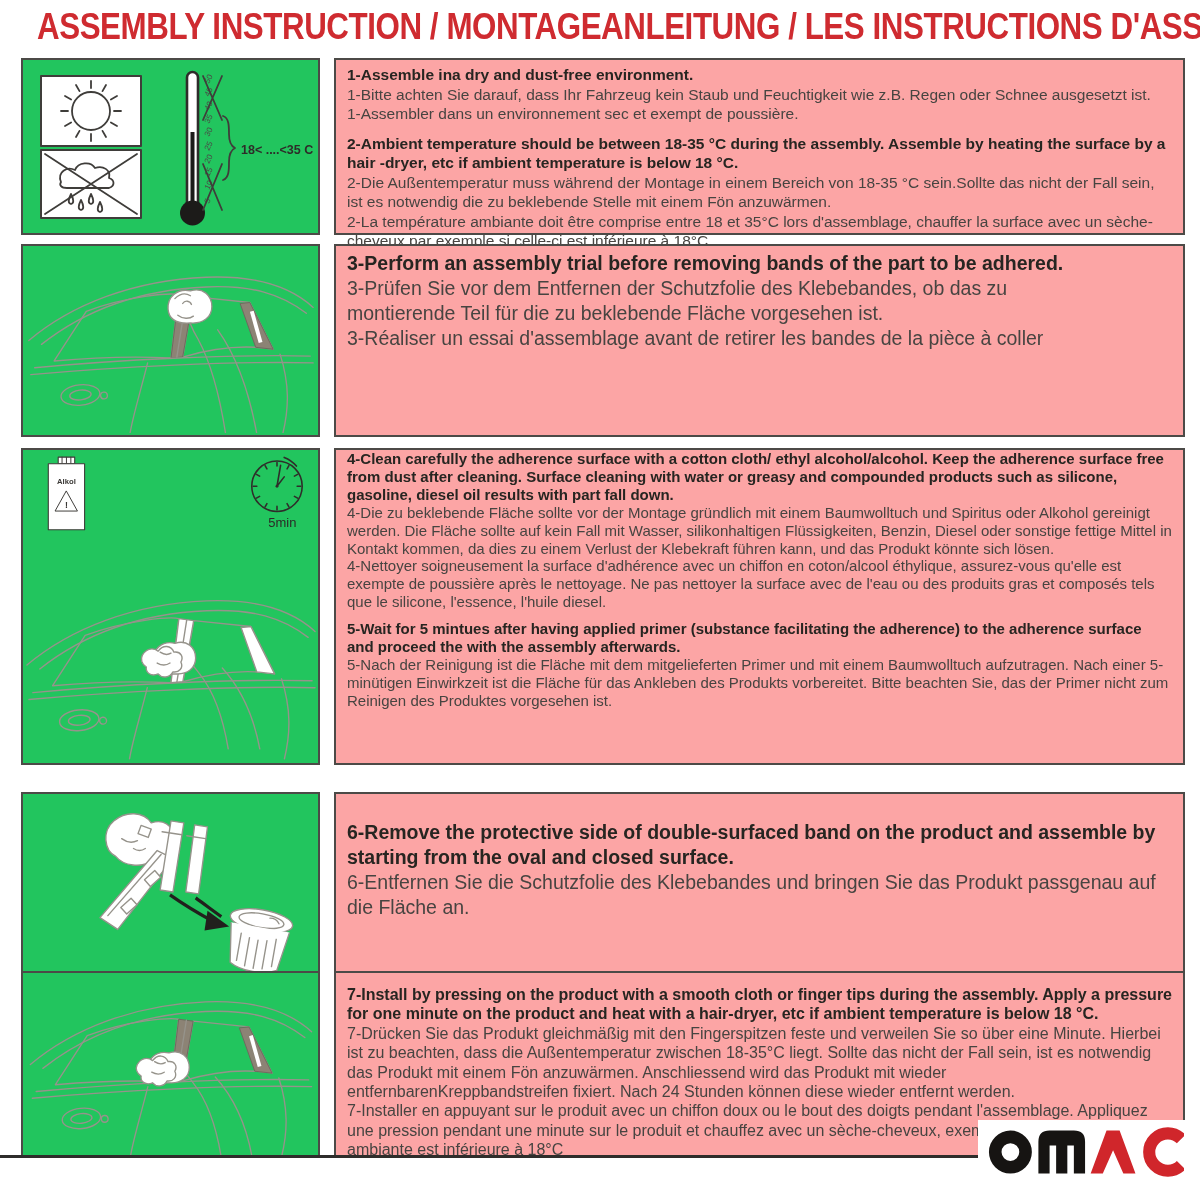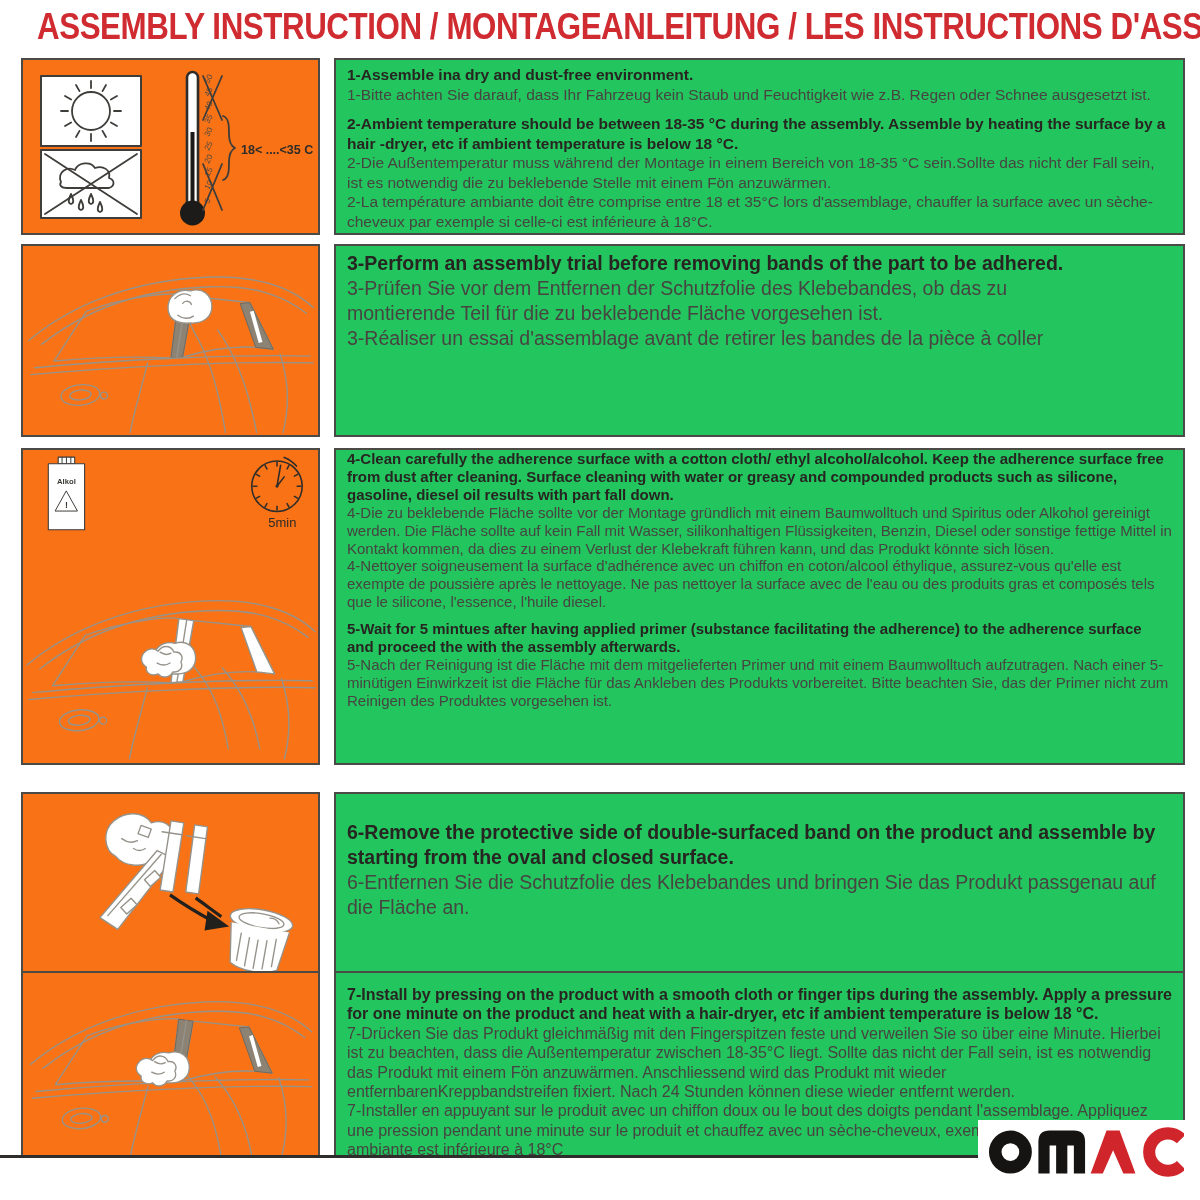--- a/index.html
+++ b/index.html
@@ -8,23 +8,23 @@
   .title{position:absolute;left:37px;top:6px;font-size:36px;font-weight:700;
          color:#cf2b30;white-space:nowrap;letter-spacing:-0.5px;
          transform:scaleX(0.87);transform-origin:left top;}
   .band{position:absolute;left:0;width:1200px;}
   .r1{top:58px;height:177px}
   .r2{top:244px;height:193px}
   .r3{top:448px;height:317px}
   .r4{top:792px;height:191px}
   .r5{top:971px;height:187px}
   .illus{position:absolute;left:21px;top:0;width:299px;height:100%;
-         border:2px solid #4c4a47;background:#f97316;box-sizing:border-box;}
+         border:2px solid #4c4a47;background:#22c55e;box-sizing:border-box;}
   .txt{position:absolute;left:334px;top:0;width:851px;height:100%;
-       border:2px solid #4c4a47;background:#22c55e;box-sizing:border-box;
+       border:2px solid #4c4a47;background:#fca5a5;box-sizing:border-box;
        padding:5px 11px;}
   .txt p{margin:0;}
   .txt p.b{font-weight:700;color:#272521;}
   .r1 .txt p{font-size:15.5px;line-height:19.5px;}
   .r1 .txt p.gap{margin-top:10px;}
   .r2 .txt{}
   .r2 .txt p{font-size:19.5px;line-height:25px;max-width:750px;}
   .r3 .txt{padding-top:0;}
   .r3 .txt p{font-size:15px;line-height:17.9px;}
   .r3 .txt p.gap{margin-top:9px;}
@@ -86,20 +86,21 @@
         <g transform="translate(196,56)">
           <path class="mln" stroke-width="1.6" d="M4,0 C10,2 10,10 10,18 C10,26 12,30 16,32 C12,34 10,38 10,46 C10,54 10,62 4,64"></path>
         </g>
         <text x="218" y="94" font-size="12.5" font-weight="700" fill="#2e2c29">18&lt; ....&lt;35 C</text>
       </g>
     </svg>
   </div>
   <div class="txt">
     <p class="b">1-Assemble ina dry and dust-free environment.</p>
     <p>1-Bitte achten Sie darauf, dass Ihr Fahrzeug kein Staub und Feuchtigkeit wie z.B. Regen oder Schnee ausgesetzt ist.</p>
+    <p>1-Assembler dans un environnement sec et exempt de poussière.</p>
     <p class="b gap">2-Ambient temperature should be between 18-35 °C  during the assembly. Assemble by heating the surface by a hair -dryer, etc if ambient temperature is below 18 °C.</p>
     <p>2-Die Außentemperatur muss während der Montage in einem Bereich von 18-35 °C  sein.Sollte das nicht der Fall sein, ist es notwendig die zu beklebende Stelle mit einem Fön anzuwärmen.</p>
     <p>2-La température ambiante doit être comprise entre 18 et 35°C lors d'assemblage, chauffer la surface avec un sèche-cheveux par exemple si celle-ci est inférieure à 18°C.</p>
   </div>
 </div>
 
 <div class="band r2">
   <div class="illus">
     <svg class="abs" style="left:0;top:2" width="295" height="185" viewBox="0 0 299 190">
       <path class="cl" d="M4,95 C48,58 112,33 186,30 C236,28 272,39 296,61"></path>

